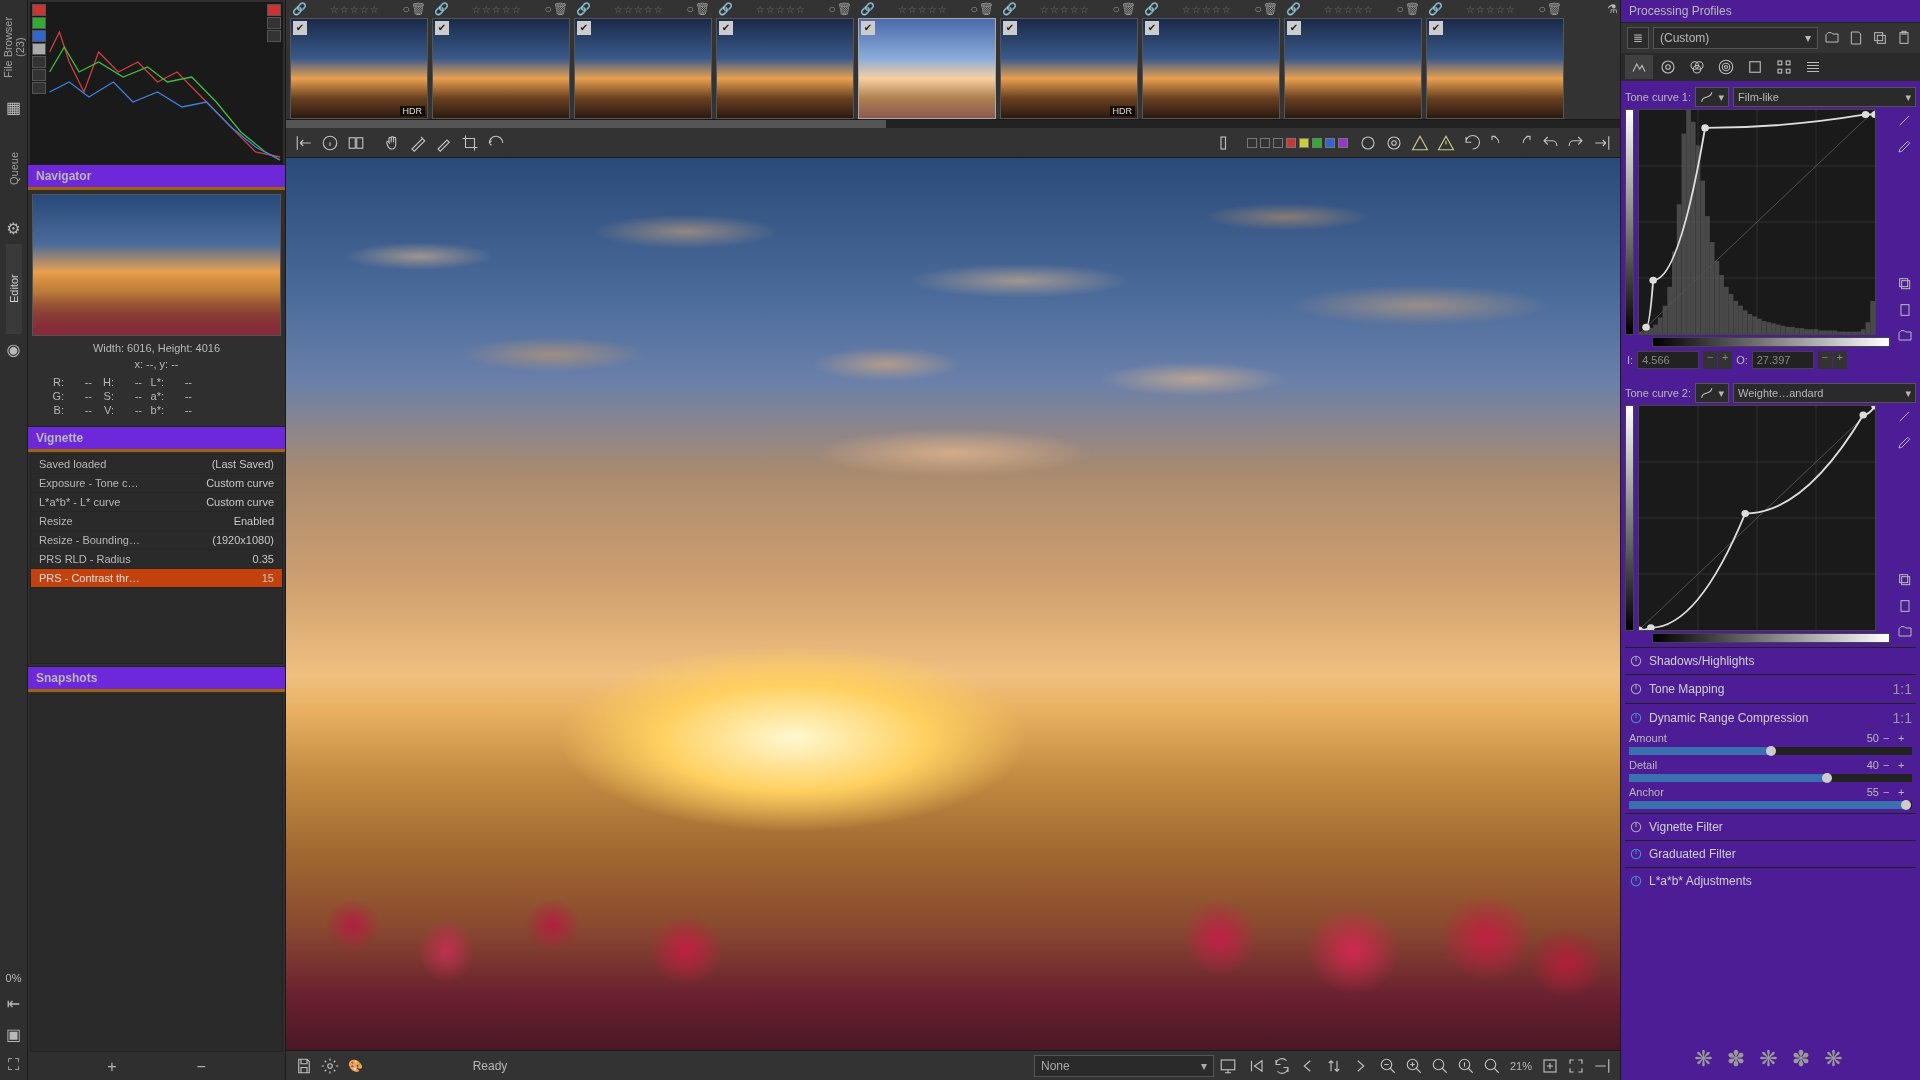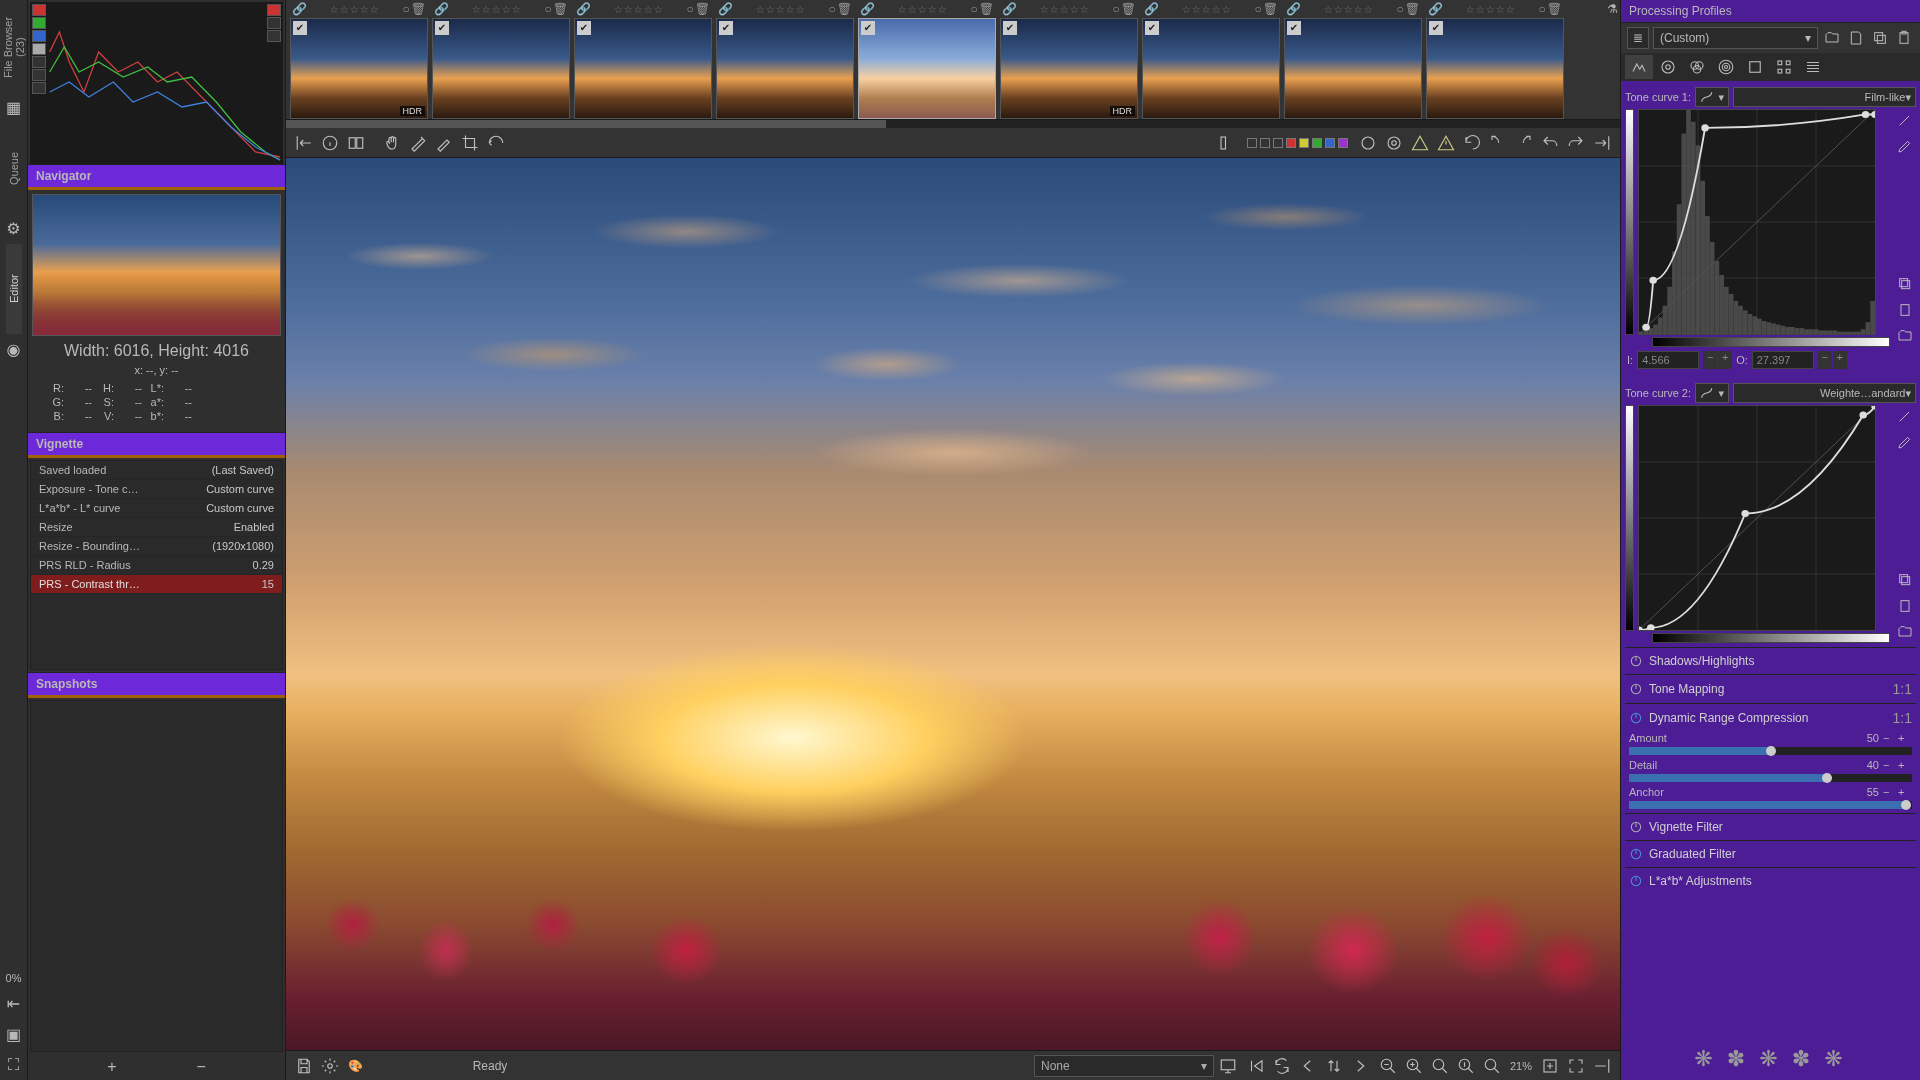--- a/index.html
+++ b/index.html
@@ -24,28 +24,28 @@
 .hist-toggles span { width: 14px; height: 12px; border: 1px solid #555; display: inline-block; cursor: pointer; }
 .hist-toggles .r{background:#c33}.hist-toggles .g{background:#3a3}.hist-toggles .b{background:#36c}.hist-toggles .l{background:#aaa}.hist-toggles .c{background:#333}.hist-toggles .bar{background:#333}
 .hist-toggles-r{position:absolute;right:2px;top:2px;display:flex;flex-direction:column;gap:1px}
 .hist-toggles-r span{width:14px;height:12px;border:1px solid #555;background:#333;cursor:pointer}
 .hist-toggles-r .ind{background:#c33}
 
 .panel-title { background: #6d28d9; padding: 4px 8px; font-size: 12px; border-top: 1px solid #222; border-bottom: 3px solid #a16207; font-weight: bold; }
 .navigator { padding: 4px; }
 .navigator .navimg { width: 100%; height: 142px; border: 1px solid #555; background: linear-gradient(to bottom, #274a7a 0%, #4a6a9a 35%, #e8a050 55%, #d89040 60%, #9a6030 80%, #6a3030 100%); display: flex; align-items: flex-end; }
 .navimg::before{content:"";display:block;width:100%;height:30%;background:linear-gradient(to top,#8a2a3a,transparent)}
-.navigator .dim { text-align: center; padding: 6px 0 2px 0; font-size: 16px; }
+.navigator .dim { text-align: center; padding: 6px 0 2px 0; font-size: 11px; }
 .navigator .xy { text-align: center; padding: 2px 0 6px 0; font-size: 11px; }
 .navgrid { display: grid; grid-template-columns: 18px 24px 18px 24px 18px 24px; gap: 2px 4px; padding: 0 14px 6px 14px; font-size: 11px; }
 .navgrid span { text-align: right; }
 
 .history-list { flex: 0 0 auto; height: 210px; margin: 2px; background: #2a2a2a; overflow: hidden; border: 1px solid #222;}
 .history-list .row { display: flex; justify-content: space-between; padding: 3px 8px; font-size: 11px; border-bottom: 1px solid #262626; }
-.history-list .row.sel { background: #7f1d1d; color: #e0e0e0; }
+.history-list .row.sel { background: #c2410c; color: #e0e0e0; }
 .history-list .row .lbl { white-space: nowrap; overflow: hidden; text-overflow: ellipsis; max-width: 130px; }
 .history-list .row .val { color: #c8c8c8; }
 
 .snapshots-body { flex: 1; background: #2a2a2a; margin: 2px; border: 1px solid #222; height: 56px;}
 .snap-btns { display: flex; justify-content: center; gap: 80px; padding: 4px; }
 .snap-btns span { font-size: 16px; cursor: pointer; }
 
 .center { flex: 1; display: flex; flex-direction: column; background: #2a2a2a; }
 .filmstrip { height: 120px; background: #333; display: flex; overflow: hidden; border-bottom: 1px solid #1a1a1a; }
 .filmstrip-scroll{display:flex;gap:4px;padding:0 4px;overflow:hidden;flex:1}
@@ -130,21 +130,21 @@
 .tabstrip { display: flex; padding: 2px 4px; gap: 1px; background: #2a2a2a; }
 .tabstrip .tab { width: 28px; height: 24px; display: flex; align-items: center; justify-content: center; cursor: pointer; background:#2a2a2a;}
 .tabstrip .tab.active { background: #404040; }
 .tabstrip .tab svg{width:18px;height:18px;fill:none;stroke:#bbb;stroke-width:1.5}
 
 .rp-scroll { flex: 1; overflow: hidden; padding: 0 4px; }
 .curve-section { padding: 4px 0; }
 .curve-hdr { display: flex; align-items: center; gap: 4px; padding: 2px 0; font-size: 11px; }
 .curve-hdr .dd { background: #2a2a2a; border: 1px solid #555; height: 20px; display: flex; align-items: center; padding: 0 4px; cursor: pointer; }
 .curve-hdr .dd.icon{width:34px;justify-content:space-between}
-.curve-hdr .dd.type { flex: 1; justify-content: flex-end; }
+.curve-hdr .dd.type { flex: 1; justify-content: space-between; }
 .curve-box { display: flex; gap: 4px; }
 .curve-canvas { width: 238px; height: 226px; background: #1a1a1a; border: 1px solid #444; position: relative; }
 .gradbar-v{width:10px;height:226px;background:linear-gradient(to top,#000,#fff);border:1px solid #444}
 .gradbar-h{width:238px;height:10px;background:linear-gradient(to right,#000,#fff);border:1px solid #444;margin-left:14px;margin-top:2px}
 .curve-side { display: flex; flex-direction: column; gap: 4px; }
 .curve-side .b{width:22px;height:22px;display:flex;align-items:center;justify-content:center;cursor:pointer}
 .curve-side .b svg{width:16px;height:16px;fill:none;stroke:#bbb;stroke-width:1.5}
 .curve-side .spacer{flex:1}
 .io-row { display: flex; align-items: center; gap: 4px; padding: 4px 2px; font-size: 11px; }
 .io-row input{width:62px;height:18px;background:#222;border:1px solid #444;color:#888;padding:0 4px;font-size:11px}
@@ -253,21 +253,21 @@
         <div class="row">
           <span class="lbl">Resize</span>
           <span class="val">Enabled</span>
         </div>
         <div class="row">
           <span class="lbl">Resize - Bounding…</span>
           <span class="val">(1920x1080)</span>
         </div>
         <div class="row">
           <span class="lbl">PRS RLD - Radius</span>
-          <span class="val">0.29</span>
+          <span class="val">0.35</span>
         </div>
         <div class="row sel">
           <span class="lbl">PRS - Contrast thr…</span>
           <span class="val">15</span>
         </div>
       </div>
 
     <div class="panel-title">Snapshots</div>
     <div class="snapshots-body"></div>
     <div class="snap-btns">

